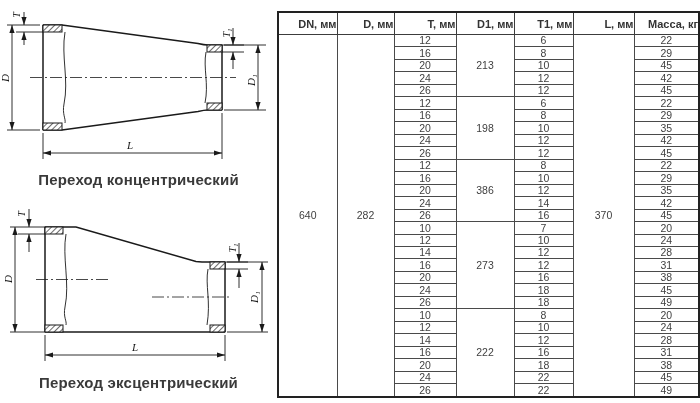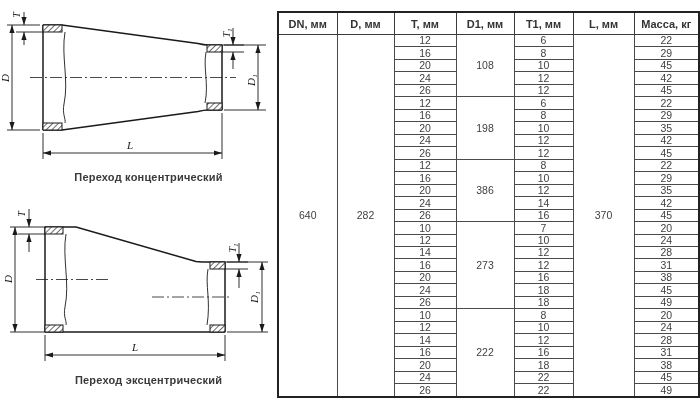--- a/index.html
+++ b/index.html
@@ -5,38 +5,38 @@
   html,body{margin:0;padding:0;}
   body{
     width:700px;height:403px;position:relative;background:#ffffff;
     font-family:"Liberation Sans",sans-serif;overflow:hidden;
   }
   
   .fig{position:absolute;left:0;}
   .fig svg{display:block;}
   .caption{
     position:absolute;left:0;width:277px;text-align:center;
-    font-size:11px;font-weight:600;color:#3a3a3a;letter-spacing:.2px;padding-left:10px;
+    font-size:15px;font-weight:600;color:#3a3a3a;letter-spacing:.2px;
   }
   #cap1{top:171px;}
   #cap2{top:374px;}
   .dimtext{font-family:"Liberation Serif",serif;font-style:italic;fill:#1a1a1a;}
 
   
   .spec-wrap{position:absolute;left:277px;top:11px;}
   table.spec{
     border-collapse:collapse;table-layout:fixed;
     width:421px;height:387px;
     border:2px solid #222;
     background:#fff;
   }
   table.spec th{
     border:1px solid #3c3c3c;height:21px;
     font-size:11px;font-weight:bold;color:#333;
-    text-align:center;vertical-align:middle;padding:0;
+    text-align:right;vertical-align:middle;padding:0;
   }
   table.spec td{
     border:1px solid #4a4a4a;
     font-size:10.5px;color:#3f3f3f;line-height:1;
     text-align:center;vertical-align:middle;padding:0;
   }
 </style>
 </head>
 <body>
 
@@ -207,21 +207,21 @@
           <th>T1, мм</th>
           <th>L, мм</th>
           <th>Масса, кг</th>
         </tr>
     </thead>
     <tbody>
         <tr>
           <td rowspan="29">640</td>
           <td rowspan="29">282</td>
           <td>12</td>
-          <td rowspan="5">108</td>
+          <td rowspan="5">213</td>
           <td>6</td>
           <td rowspan="29">370</td>
           <td>22</td>
         </tr>
         <tr>
           <td>16</td>
           <td>8</td>
           <td>29</td>
         </tr>
         <tr>

